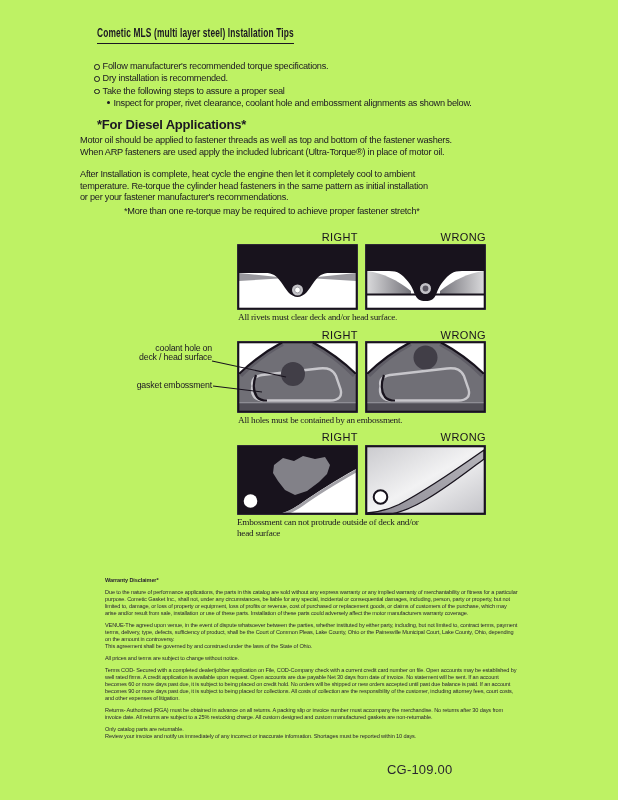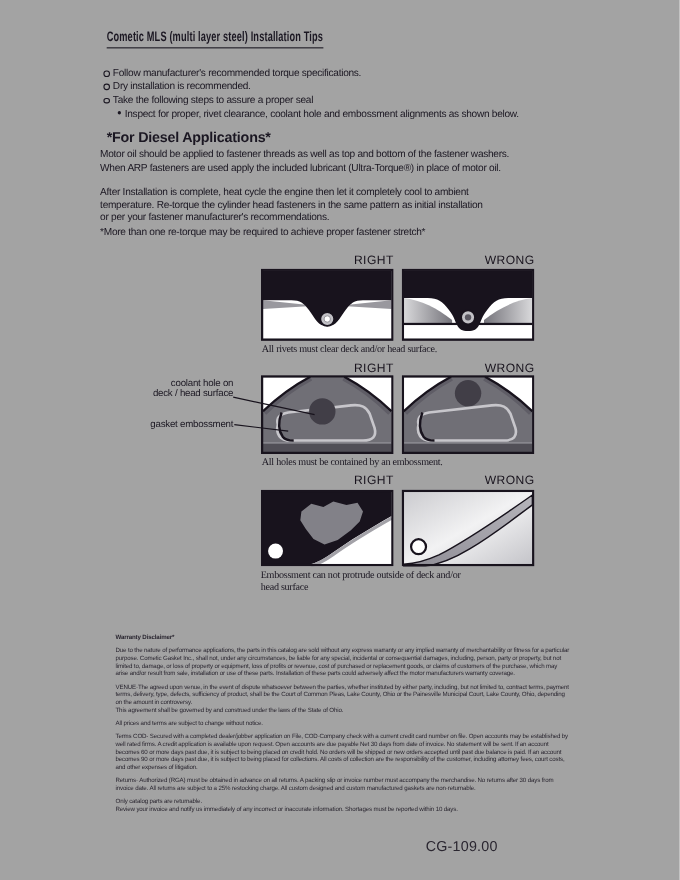--- a/index.html
+++ b/index.html
@@ -1,38 +1,38 @@
 <!DOCTYPE html>
 <html><head>
 <meta charset="utf-8">
 <style>
   html,body{margin:0;padding:0;background:#ffffff;}
   #page{
-    position:relative;width:618px;height:800px;background:#a3a3a3;overflow:hidden;
+    position:relative;width:618px;height:800px;background:#bef264;overflow:hidden;
     font-family:"Liberation Sans","DejaVu Sans",sans-serif;color:#1b1722;
   }
   .abs{position:absolute;}
   
   .title{
     left:97px;top:26px;font-size:12.5px;font-weight:bold;white-space:pre;
     border-bottom:1.6px solid #1b1722;padding-bottom:2.5px;
     transform:scaleX(0.67);transform-origin:left top;letter-spacing:0.2px;
   }
   
   .tips{left:94px;top:45px;margin-top:16px;}
   .tip-row{display:flex;align-items:flex-start;height:12.3px;}
   .tip-row.sub{margin-left:13px;}
   .b-circle{width:3.6px;height:3.6px;border:1px solid #1b1722;border-radius:50%;margin:3px 3px 0 0;flex:none;}
   .b-dot{width:3.4px;height:3.4px;background:#1b1722;border-radius:50%;margin:3.2px 3px 0 0;flex:none;}
   .body-line{font-size:9.2px;letter-spacing:-0.25px;white-space:pre;line-height:10px;}
   
   .diesel-h{left:97px;top:117px;font-size:13px;font-weight:bold;white-space:pre;letter-spacing:-0.2px;}
-  .para{left:91px;}
+  .para{left:80px;}
   .para .body-line{line-height:11.5px;}
-  .p1{top:135px;} .p2{top:169px;} .p3{top:206px;}
+  .p1{top:135px;} .p2{top:169px;} .p3{top:206px;margin-left:44px;}
   
   .fig-label{width:121px;text-align:right;font-size:11px;letter-spacing:0.4px;color:#18131d;white-space:pre;}
   .caption{font-size:9.2px;letter-spacing:-0.25px;white-space:pre;line-height:11px;font-family:Liberation Serif, serif;}
   .caption.wrap{white-space:normal;width:186px;}
   .panel{display:block;}
   
   .callout{width:99px;text-align:right;font-size:8.8px;letter-spacing:-0.2px;line-height:9.2px;color:#1b1722;}
   .leader{left:110px;top:340px;pointer-events:none;z-index:5;}
   
   .legal{left:105px;top:577px;width:414px;font-size:5.6px;letter-spacing:-0.13px;line-height:7px;color:#2a2630;}

